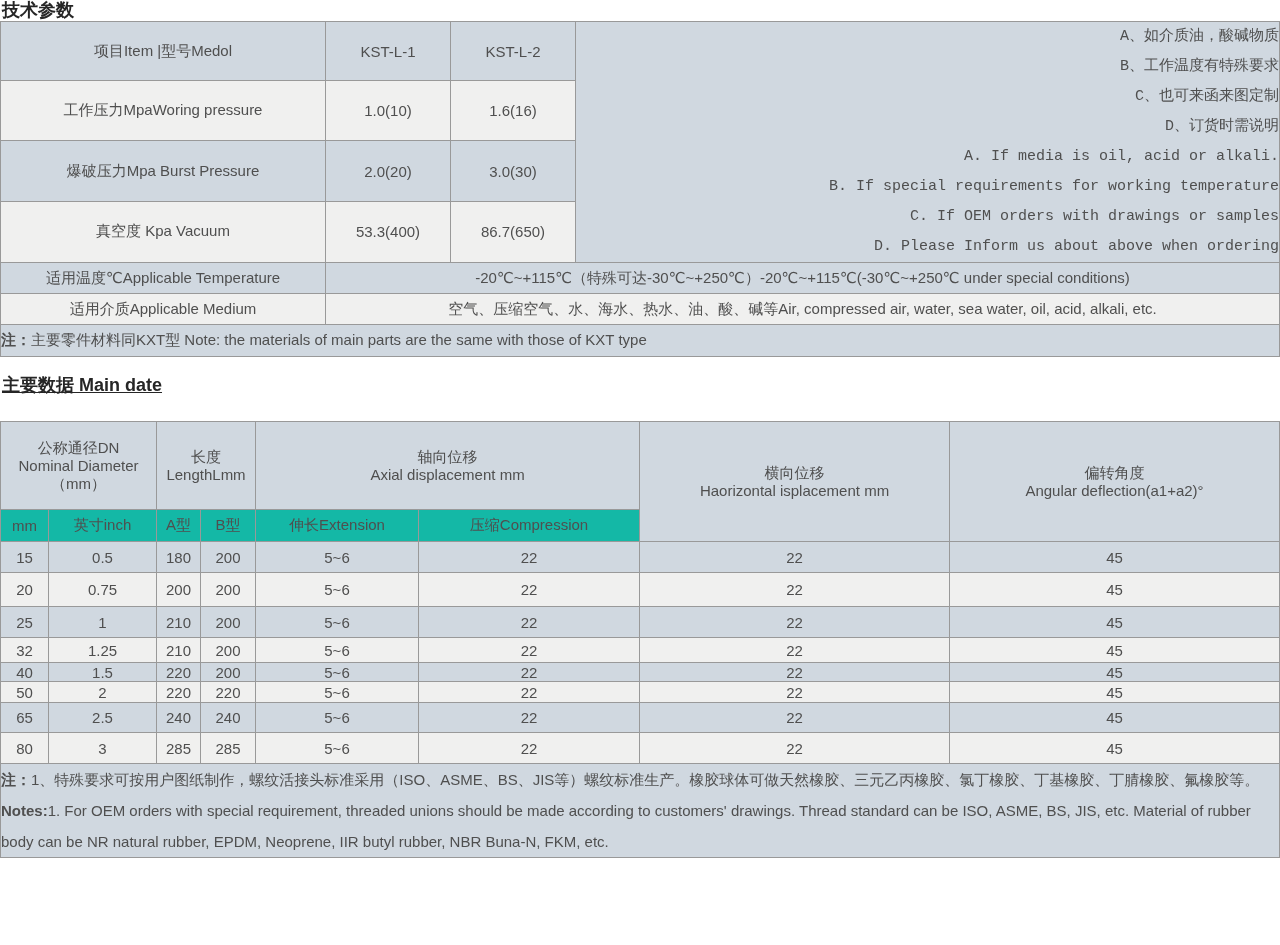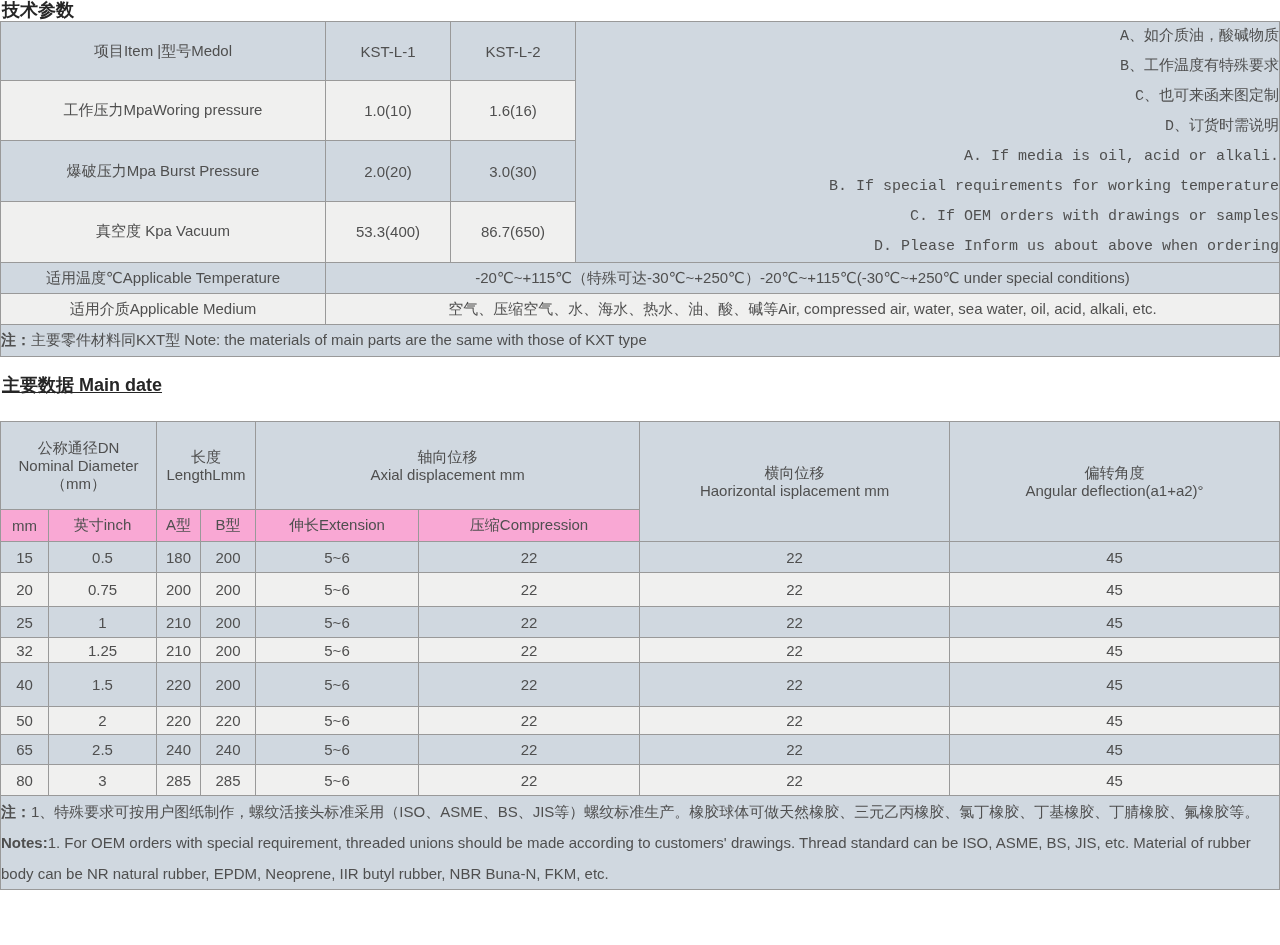--- a/index.html
+++ b/index.html
@@ -31,21 +31,21 @@
     text-align: center;
     vertical-align: middle;
     padding: 0;
     font-weight: normal;
     font-size: 15px;
     color: #4f4f4f;
     overflow: hidden;
   }
   .r-blue  td, .r-blue  th { background: #d0d8e0; }
   .r-light td, .r-light th { background: #f0f0ef; }
-  .r-sub   th              { background: #f9a8d4; }
+  .r-sub   th              { background: #14b8a6; }
   .side-notes {
     text-align: right;
     padding-left: 6px;
     background: #d0d8e0;
     font-family: Liberation Mono, monospace;
   }
   .side-notes div { line-height: 30px; height: 30px; white-space: nowrap; }
   .note-cell {
     text-align: left;
     padding-right: 8px;
@@ -185,31 +185,31 @@
   <tr class="r-light" style="height:25px">
     <td>32</td>
     <td>1.25</td>
     <td>210</td>
     <td>200</td>
     <td>5~6</td>
     <td>22</td>
     <td>22</td>
     <td>45</td>
   </tr>
-  <tr class="r-blue" style="height:44px">
+  <tr class="r-blue" style="height:19px">
     <td>40</td>
     <td>1.5</td>
     <td>220</td>
     <td>200</td>
     <td>5~6</td>
     <td>22</td>
     <td>22</td>
     <td>45</td>
   </tr>
-  <tr class="r-light" style="height:28px">
+  <tr class="r-light" style="height:21px">
     <td>50</td>
     <td>2</td>
     <td>220</td>
     <td>220</td>
     <td>5~6</td>
     <td>22</td>
     <td>22</td>
     <td>45</td>
   </tr>
   <tr class="r-blue" style="height:30px">

